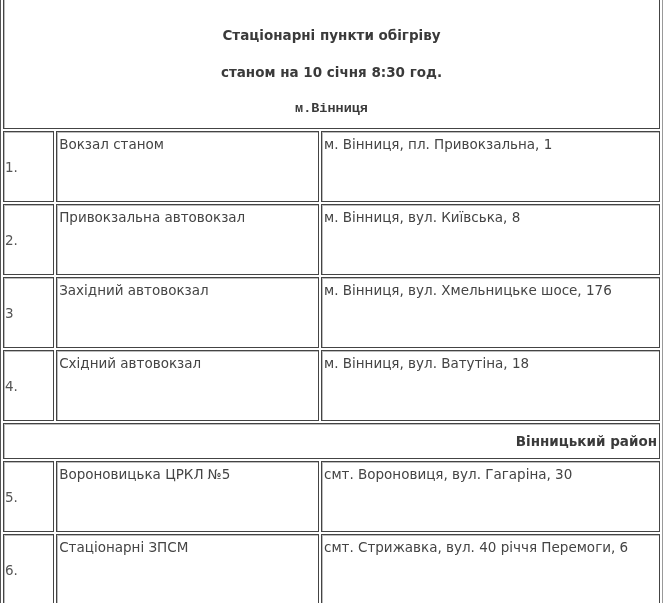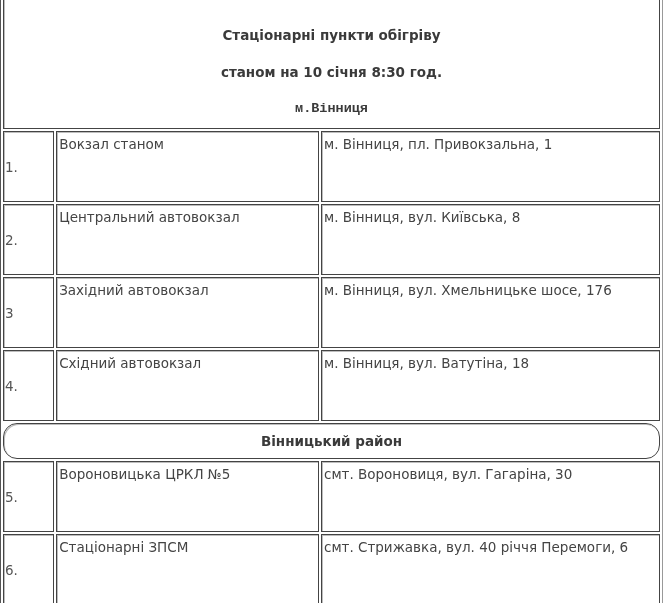--- a/index.html
+++ b/index.html
@@ -48,27 +48,26 @@
       vertical-align: middle !important;
     }
     .header-line {
       display: block;
       line-height: 18px;
       margin: 16px 0 19px 0;
       font-size: 13.5px;
     }
     .header-line:last-child { margin-bottom: 0; font-family: Liberation Mono, monospace; }
     td.section-cell {
-      text-align: center;
+      text-align: right;
       font-weight: bold;
       color: #3a3a3a;
       height: 34px;
       vertical-align: middle !important;
       font-size: 13.5px;
-      border-radius: 14px;
     }
     td.num-cell {
       vertical-align: middle !important;
       color: #555555;
       padding-left: 1px !important;
     }
     td.name-cell, td.addr-cell {
       padding-top: 3px !important;
     }
     tr.data-row td { height: 66px; }
@@ -95,21 +94,21 @@
         </td>
       </tr>
 
       <tr class="data-row">
         <td class="num-cell">1.</td>
         <td class="name-cell">Вокзал станом</td>
         <td class="addr-cell">м. Вінниця, пл. Привокзальна, 1</td>
       </tr>
       <tr class="data-row">
         <td class="num-cell">2.</td>
-        <td class="name-cell">Центральний автовокзал</td>
+        <td class="name-cell">Привокзальна автовокзал</td>
         <td class="addr-cell">м. Вінниця, вул. Київська, 8</td>
       </tr>
       <tr class="data-row">
         <td class="num-cell">3</td>
         <td class="name-cell">Західний автовокзал</td>
         <td class="addr-cell">м. Вінниця, вул. Хмельницьке шосе, 176</td>
       </tr>
       <tr class="data-row">
         <td class="num-cell">4.</td>
         <td class="name-cell">Східний автовокзал</td>

